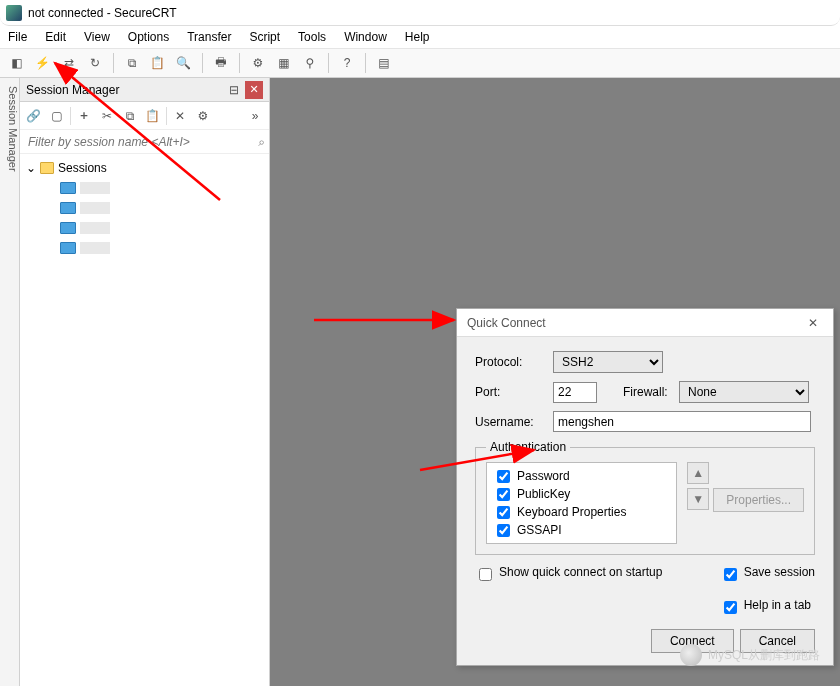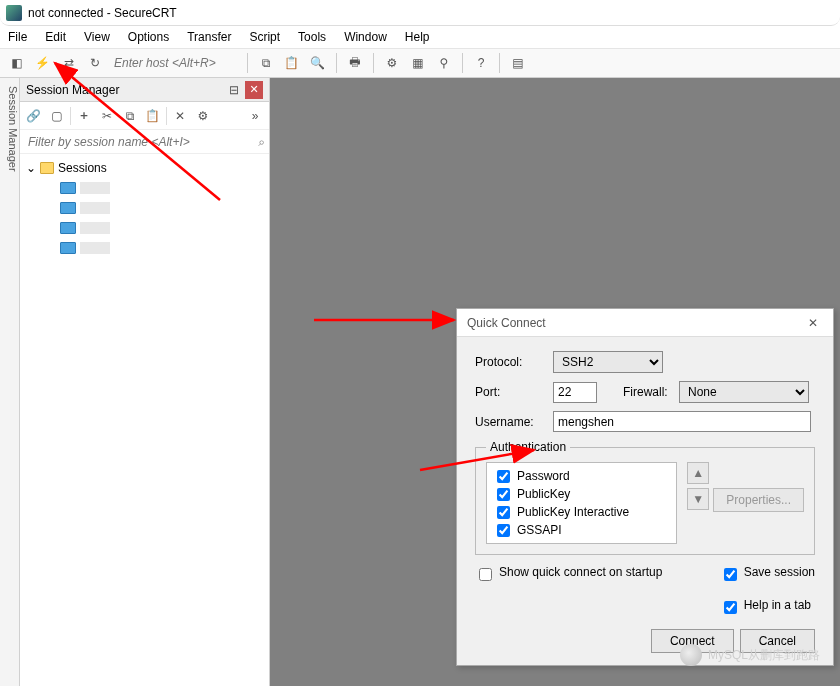--- a/index.html
+++ b/index.html
@@ -73,21 +73,20 @@
   <span>Tools</span>
   <span>Window</span>
   <span>Help</span>
 </div>
 
 <div class="toolbar">
   <div class="tbtn">◧</div>
   <div class="tbtn" style="color:#000;font-weight:bold">⚡</div>
   <div class="tbtn">⇄</div>
   <div class="tbtn">↻</div>
-  <input class="host-input" placeholder="Enter host &lt;Alt+R&gt;" style="">
   <div class="sep"></div>
   <div class="tbtn">⧉</div>
   <div class="tbtn">📋</div>
   <div class="tbtn">🔍</div>
   <div class="sep"></div>
   <div class="tbtn">🖶</div>
   <div class="sep"></div>
   <div class="tbtn">⚙</div>
   <div class="tbtn">▦</div>
   <div class="tbtn">⚲</div>
@@ -181,21 +180,21 @@
           <label>
               <input type="checkbox" checked="" style="">
               <span>Password</span>
             </label>
           <label>
               <input type="checkbox" checked="" style="">
               <span>PublicKey</span>
             </label>
           <label>
               <input type="checkbox" checked="" style="">
-              <span>PublicKey Interactive</span>
+              <span>Keyboard Properties</span>
             </label>
           <label>
               <input type="checkbox" checked="" style="">
               <span>GSSAPI</span>
             </label>
         </div>
         <div class="auth-side">
           <div class="spin">▲</div>
           <div style="display:flex;gap:4px">
             <div class="spin">▼</div>

